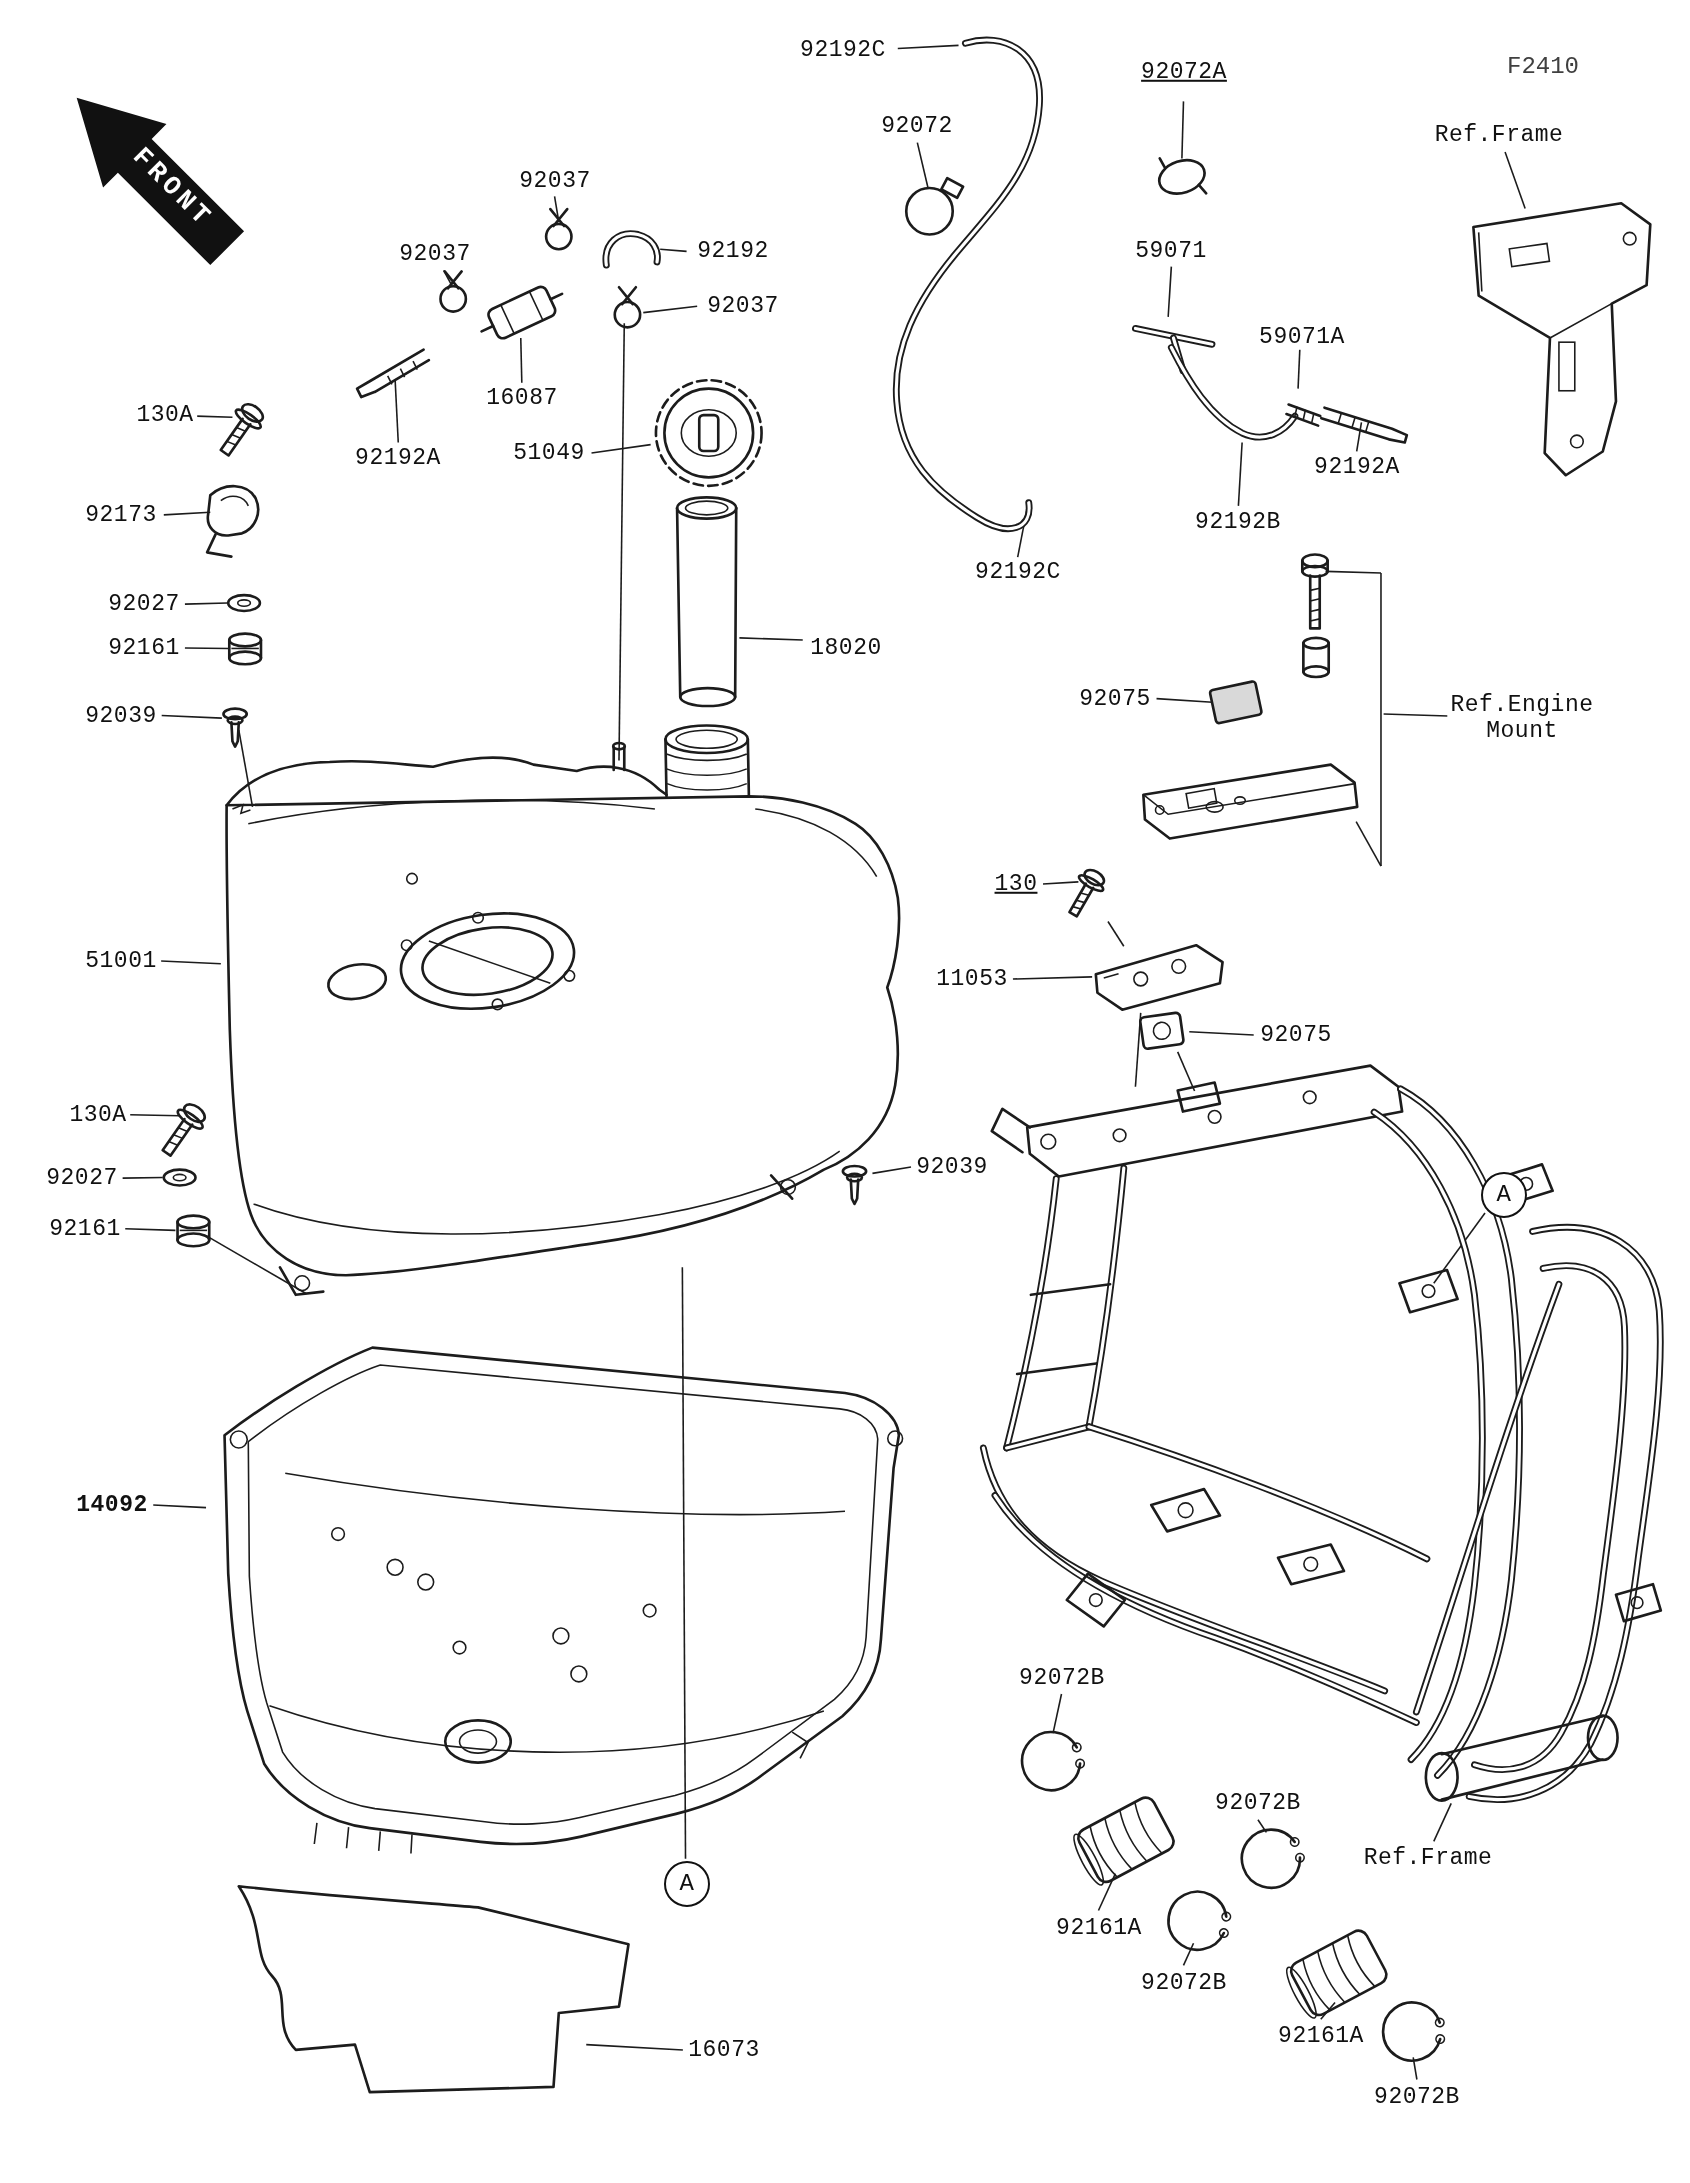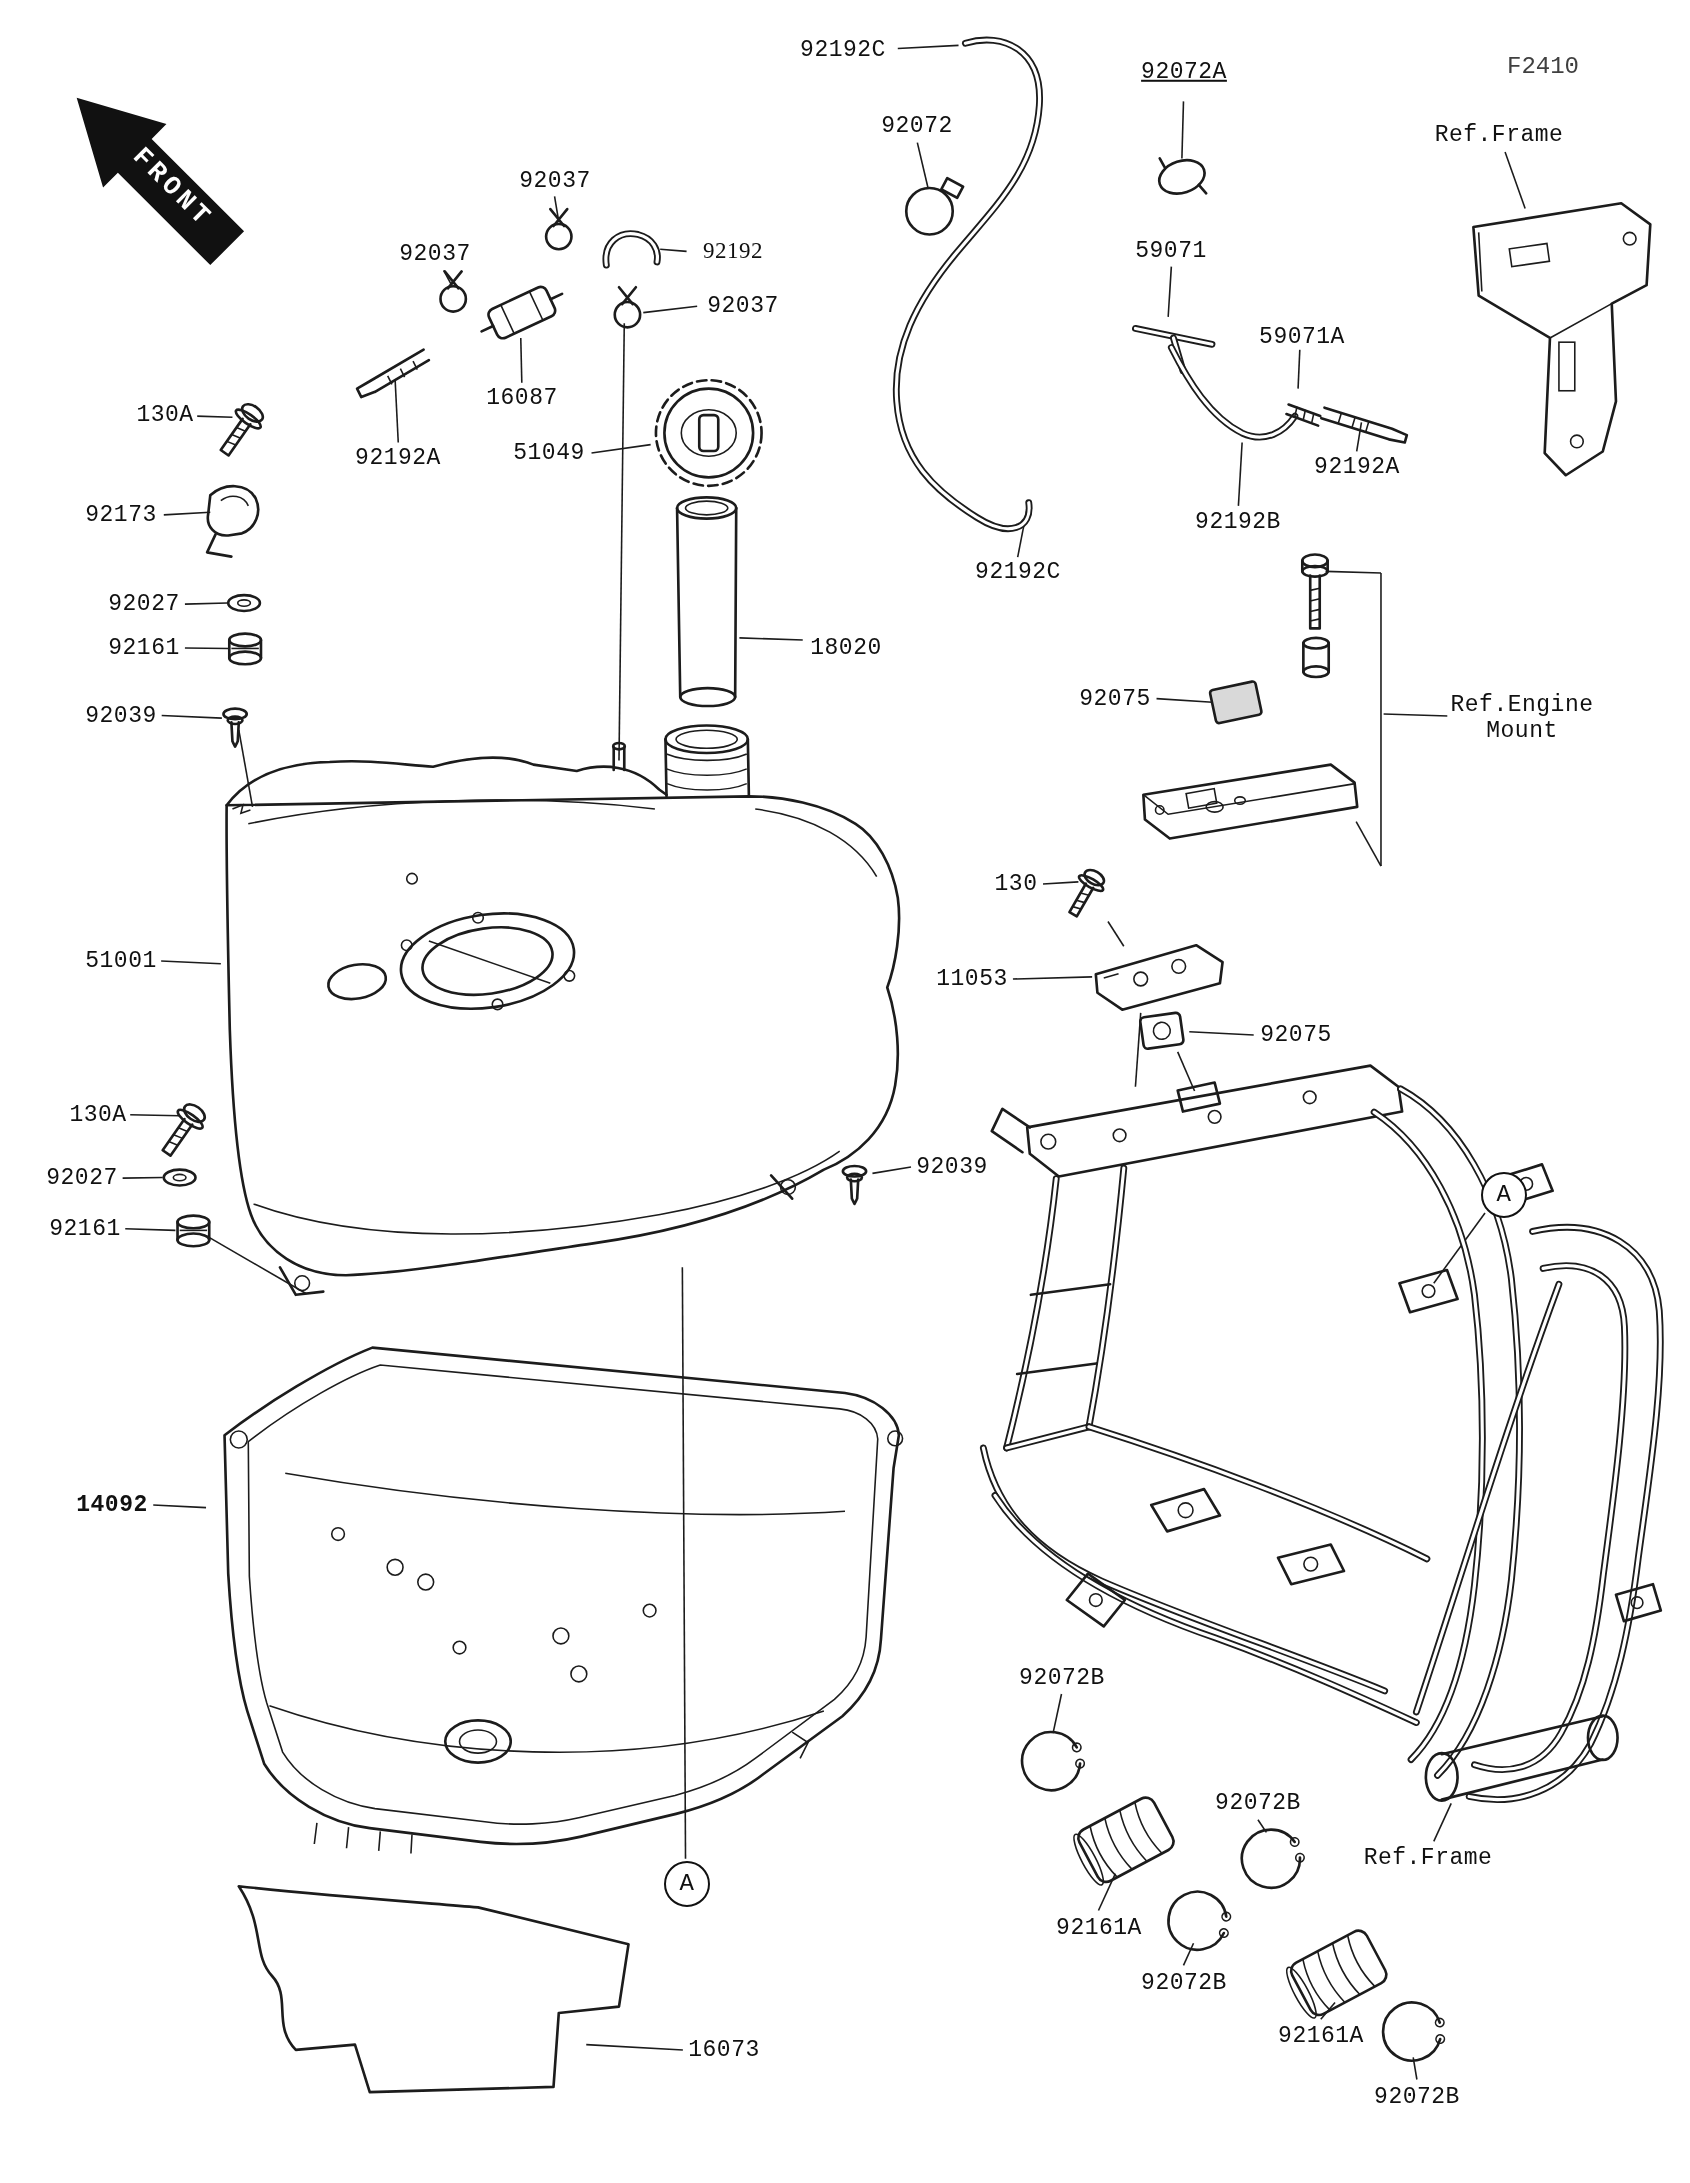--- a/index.html
+++ b/index.html
@@ -416,40 +416,40 @@
 
   <div class="figure-code" style="left:1543px;top:66px;">F2410</div>
 
   <div id="labels">
       <div class="part-label" style="left: 843px; top: 50px;">92192C</div>
       <div class="part-label" style="left: 1184px; top: 72px; text-decoration: underline;">92072A</div>
       <div class="part-label" style="left: 917px; top: 126px;">92072</div>
       <div class="part-label" style="left: 1499px; top: 135px;">Ref.Frame</div>
       <div class="part-label" style="left: 555px; top: 181px;">92037</div>
       <div class="part-label" style="left: 435px; top: 254px;">92037</div>
-      <div class="part-label" style="left: 733px; top: 251px; font-family: Liberation Serif, serif;">92192</div>
+      <div class="part-label" style="left: 733px; top: 251px;">92192</div>
       <div class="part-label" style="left: 1171px; top: 251px;">59071</div>
       <div class="part-label" style="left: 743px; top: 306px;">92037</div>
       <div class="part-label" style="left: 1302px; top: 325px; margin-top: 12px;">59071A</div>
       <div class="part-label" style="left: 522px; top: 398px;">16087</div>
       <div class="part-label" style="left: 165px; top: 415px;">130A</div>
       <div class="part-label" style="left: 398px; top: 458px;">92192A</div>
       <div class="part-label" style="left: 549px; top: 453px;">51049</div>
       <div class="part-label" style="left: 1357px; top: 467px;">92192A</div>
       <div class="part-label" style="left: 121px; top: 515px;">92173</div>
       <div class="part-label" style="left: 1238px; top: 522px;">92192B</div>
       <div class="part-label" style="left: 144px; top: 604px;">92027</div>
       <div class="part-label" style="left: 144px; top: 648px;">92161</div>
       <div class="part-label" style="left: 1018px; top: 572px;">92192C</div>
       <div class="part-label" style="left: 846px; top: 620px; margin-top: 28px;">18020</div>
       <div class="part-label" style="left: 121px; top: 716px;">92039</div>
       <div class="part-label" style="left: 1115px; top: 699px;">92075</div>
       <div class="part-label" style="left: 1522px; top: 718px;">Ref.Engine
 Mount</div>
-      <div class="part-label" style="left: 1016px; top: 884px;">130</div>
+      <div class="part-label" style="left: 1016px; top: 884px; text-decoration: underline;">130</div>
       <div class="part-label" style="left: 121px; top: 961px;">51001</div>
       <div class="part-label" style="left: 972px; top: 979px;">11053</div>
       <div class="part-label" style="left: 1296px; top: 1035px;">92075</div>
       <div class="part-label" style="left: 98px; top: 1115px;">130A</div>
       <div class="part-label" style="left: 82px; top: 1178px;">92027</div>
       <div class="part-label" style="left: 952px; top: 1167px;">92039</div>
       <div class="part-label" style="left: 85px; top: 1229px;">92161</div>
       <div class="part-label circled" style="left: 1504px; top: 1195px;">A</div>
       <div class="part-label" style="left: 112px; top: 1505px; font-weight: bold;">14092</div>
       <div class="part-label" style="left: 1062px; top: 1678px;">92072B</div>

